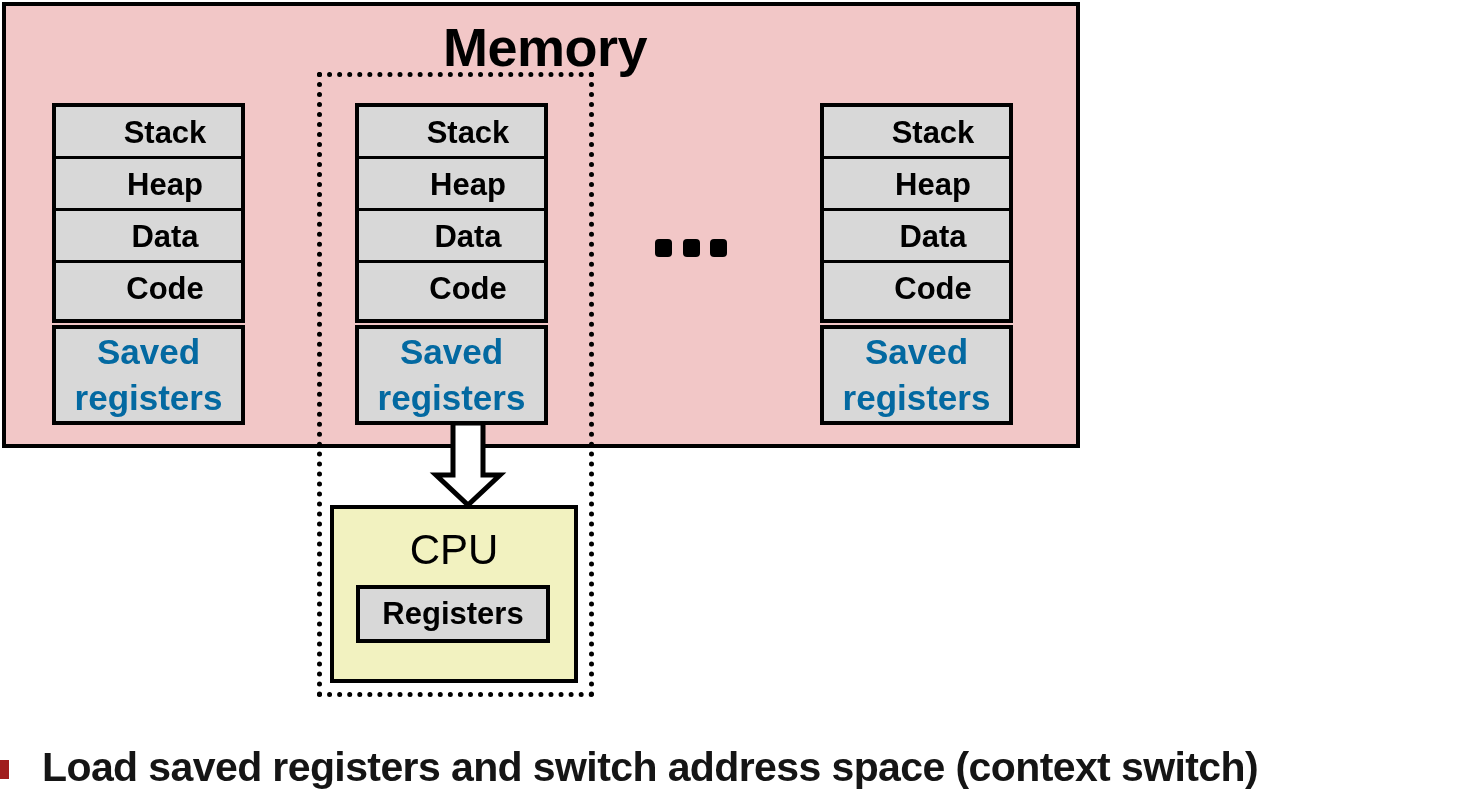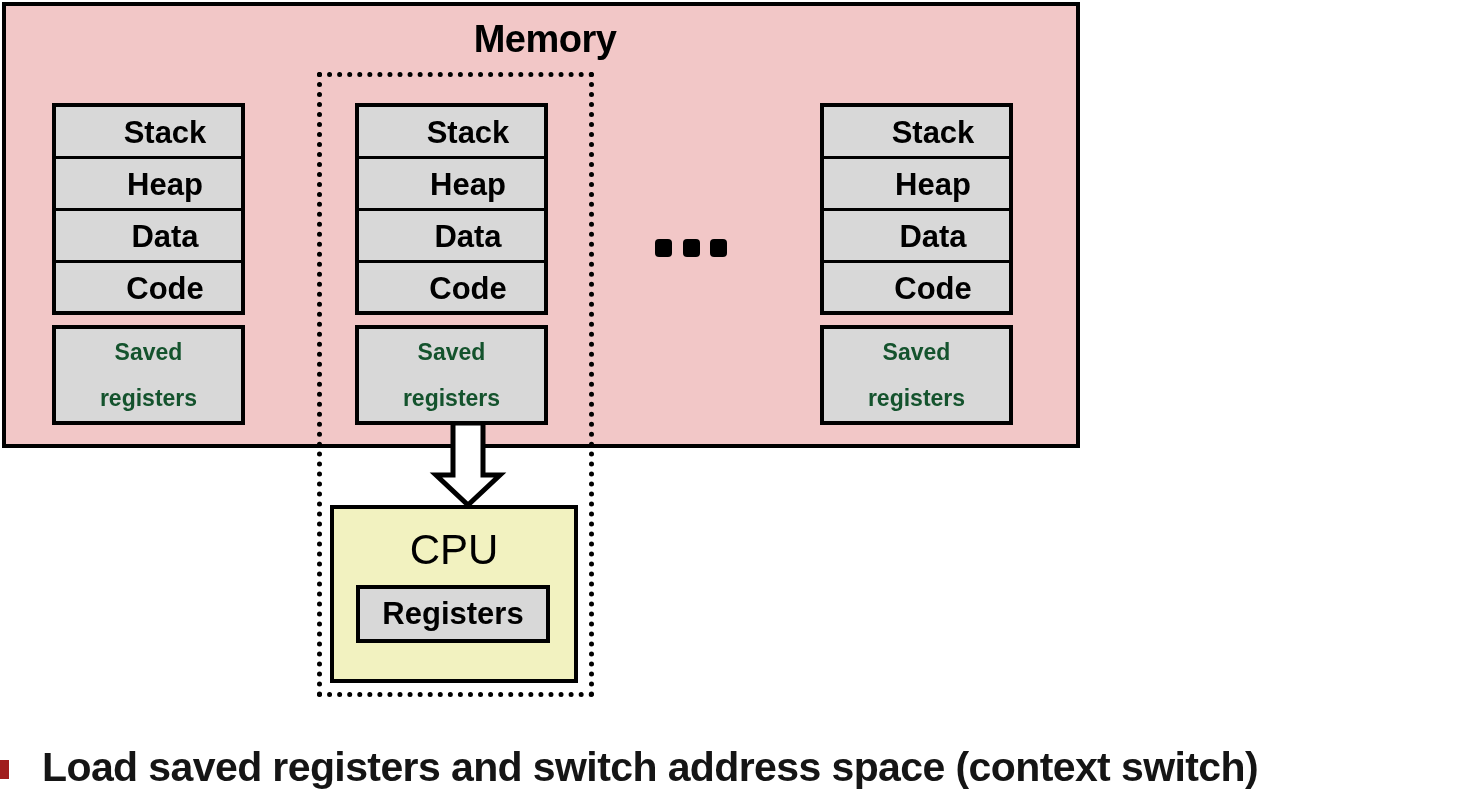--- a/index.html
+++ b/index.html
@@ -32,21 +32,21 @@
     background: #f2c7c7;
     border: 4px solid #000000;
     box-sizing: border-box;
   }
   .memory-title {
     position: absolute;
     left: 0;
     top: 14px;
     width: 1078px;
     text-align: center;
-    font-size: 38px;
+    font-size: 54px;
     font-weight: bold;
     color: #000000;
     letter-spacing: -0.5px;
     line-height: 1;
   }
 
   
   .proc-col {
     position: absolute;
     width: 193px;
@@ -65,40 +65,40 @@
     line-height: 52px;
     text-align: center;
     font-size: 31px;
     font-weight: bold;
     color: #000;
     border-bottom: 3px solid #000;
     box-sizing: border-box;
     background: #d8d8d8;
     padding-left: 33px;
   }
-  .seg.last { border-bottom: none; height: 48px; line-height: 51px; }
+  .seg.last { border-bottom: none; height: 56px; line-height: 51px; }
 
   .saved-box {
     position: absolute;
     top: 222px;
     left: 0;
     width: 193px;
     height: 100px;
     border: 4px solid #000000;
     box-sizing: border-box;
     background: #d8d8d8;
     display: flex;
     flex-direction: column;
     align-items: center;
     justify-content: center;
   }
   .saved-line {
-    font-size: 23px;
-    font-weight: bold;
-    color: #14532d;
+    font-size: 35px;
+    font-weight: bold;
+    color: #0369a1;
     line-height: 46px;
     text-align: center;
   }
 
   
   .ellipsis {
     position: absolute;
     left: 655px;
     top: 222px;
     width: 72px;

